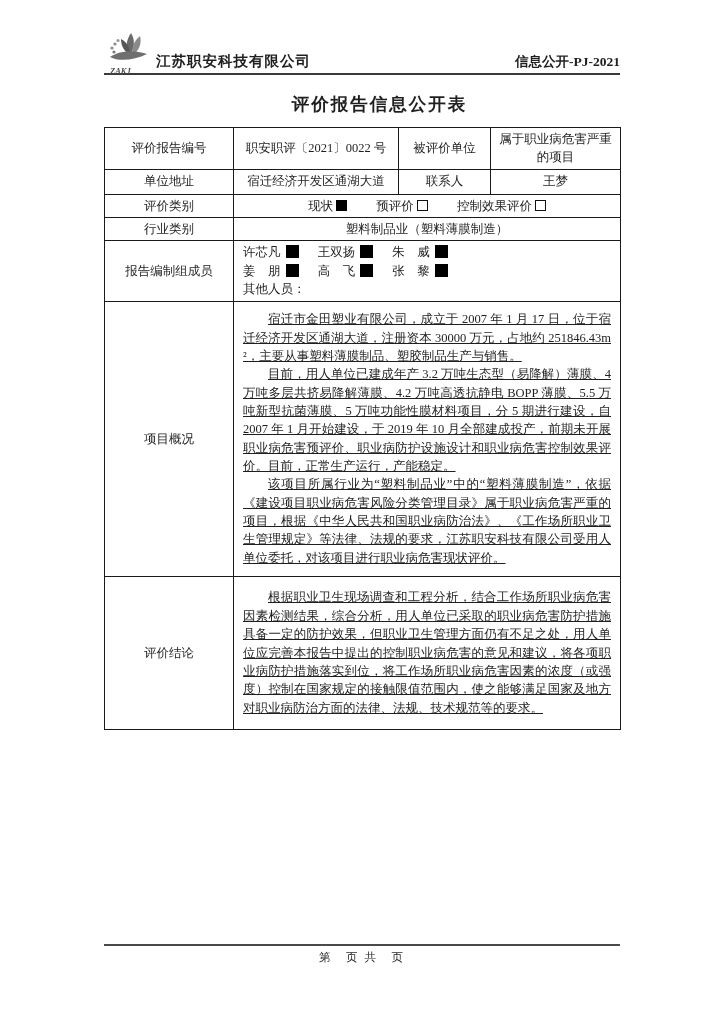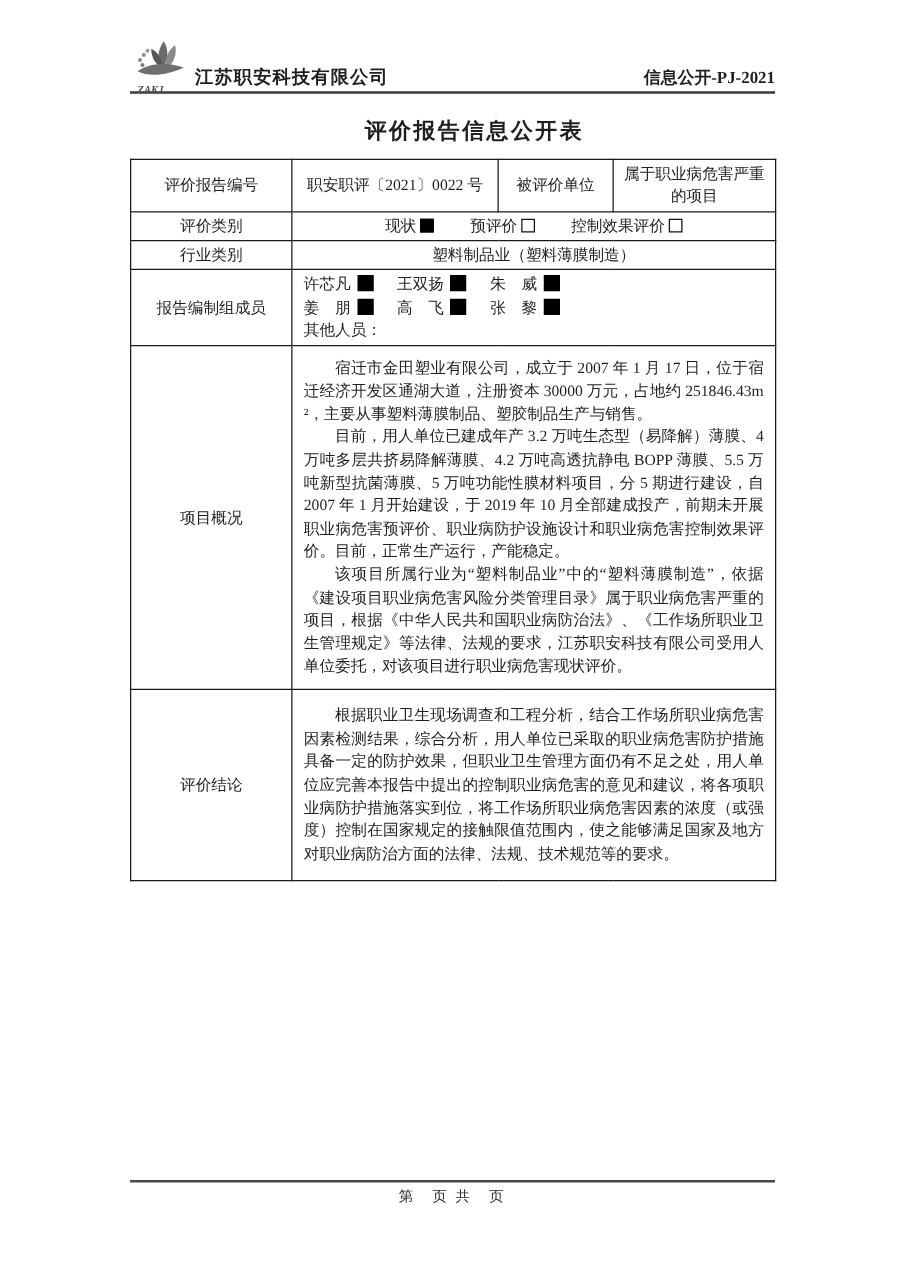--- a/index.html
+++ b/index.html
@@ -28,21 +28,21 @@
     position:absolute;left:104px;top:127px;width:516px;
     border-collapse:collapse;table-layout:fixed;
   }
   .form-table td{
     border:1px solid #1a1a1a;padding:2px 6px;font-size:12.5px;
     vertical-align:middle;line-height:18.3px;word-break:break-all;
   }
   td.lbl{text-align:center;padding:2px 3px;}
   td.center{text-align:center;}
   td.content{padding:2px 9px;}
-  .para{margin:0;text-indent:2em;text-align:justify;line-height:18.35px;}
+  .para{margin:0;text-indent:2em;text-align:justify;line-height:18.35px;text-decoration:underline;}
   
   .cbx{
     display:inline-block;width:11px;height:11px;border:1.5px solid #111;
     vertical-align:-1px;margin-left:3px;box-sizing:border-box;
   }
   .cbx[data-state="filled"]{background:#000;border-color:#000;}
   .stamp{
     display:inline-block;width:13px;height:13px;background:#000;
     vertical-align:-2px;margin-left:5px;
   }
@@ -93,20 +93,26 @@
     </colgroup>
 
   <tbody>
       <tr style="height:38px">
     <td class="lbl">评价报告编号</td>
     <td class="center">职安职评〔2021〕0022 号</td>
     <td class="lbl">被评价单位</td>
     <td class="center">属于职业病危害严重的项目</td>
   </tr>
 
+  <tr style="height:25px">
+    <td class="lbl">单位地址</td>
+    <td class="center">宿迁经济开发区通湖大道</td>
+    <td class="lbl">联系人</td>
+    <td class="center">王梦</td>
+  </tr>
 
   <tr style="height:23px">
     <td class="lbl">评价类别</td>
     <td class="center" colspan="3">
       <span class="opt"><span>现状</span><span class="cbx" data-state="filled"></span></span>
       <span class="opt"><span>预评价</span><span class="cbx" data-state="empty"></span></span>
       <span class="opt"><span>控制效果评价</span><span class="cbx" data-state="empty"></span></span>
     </td>
   </tr>
 

